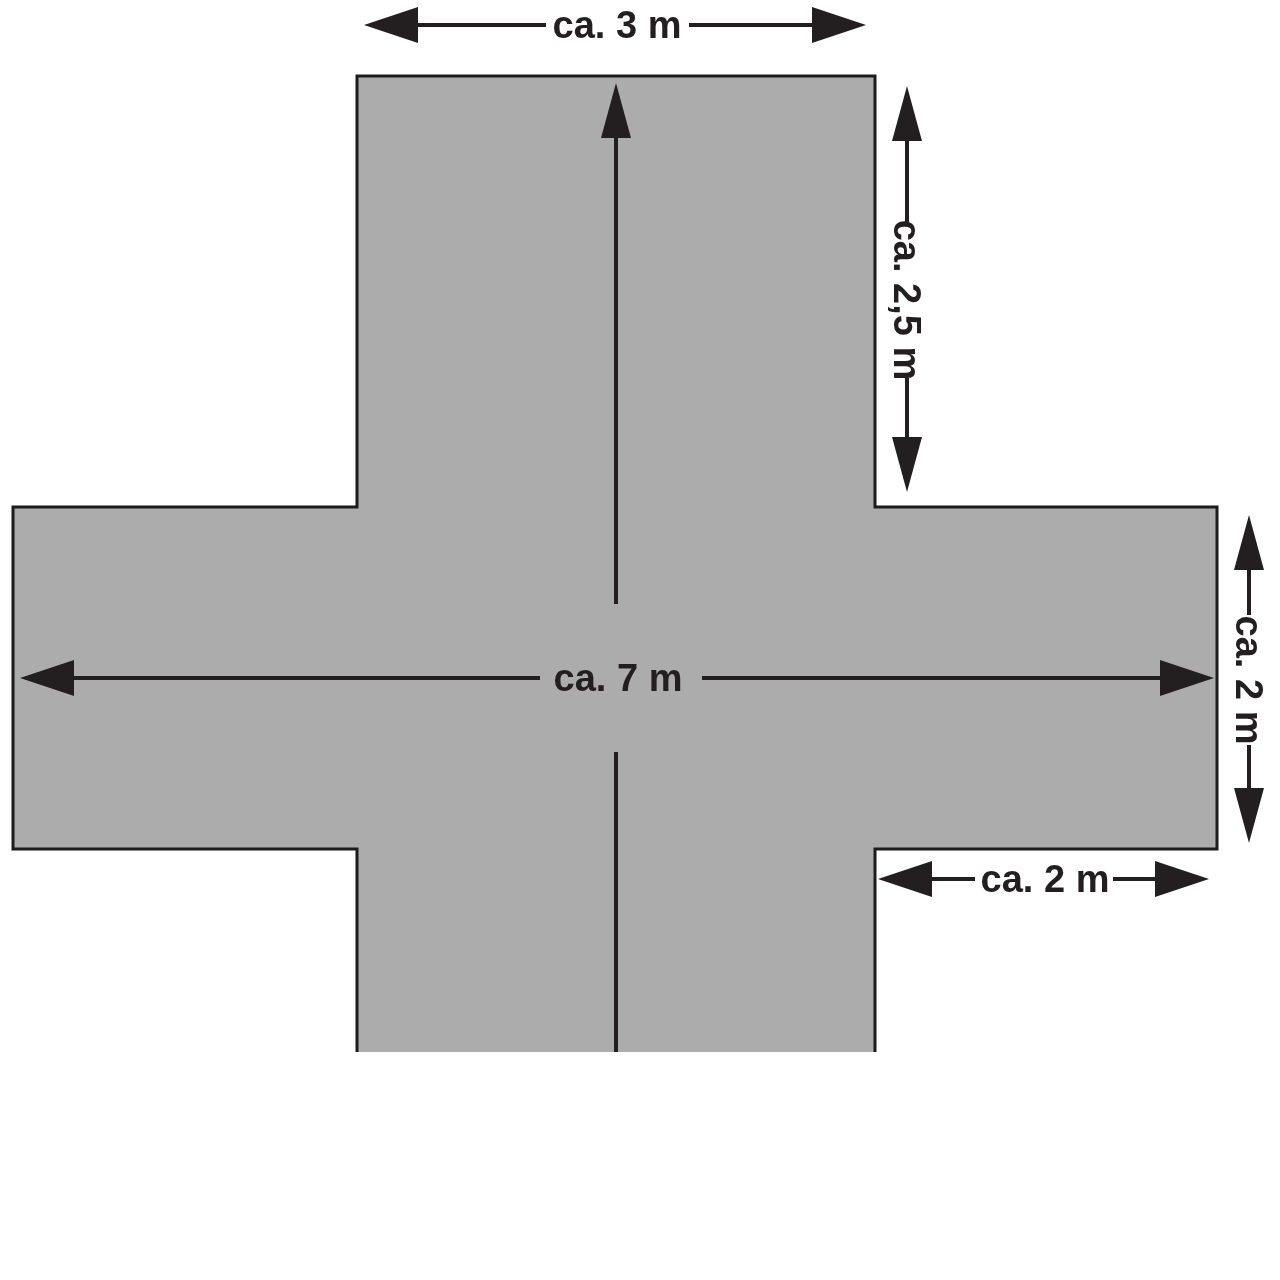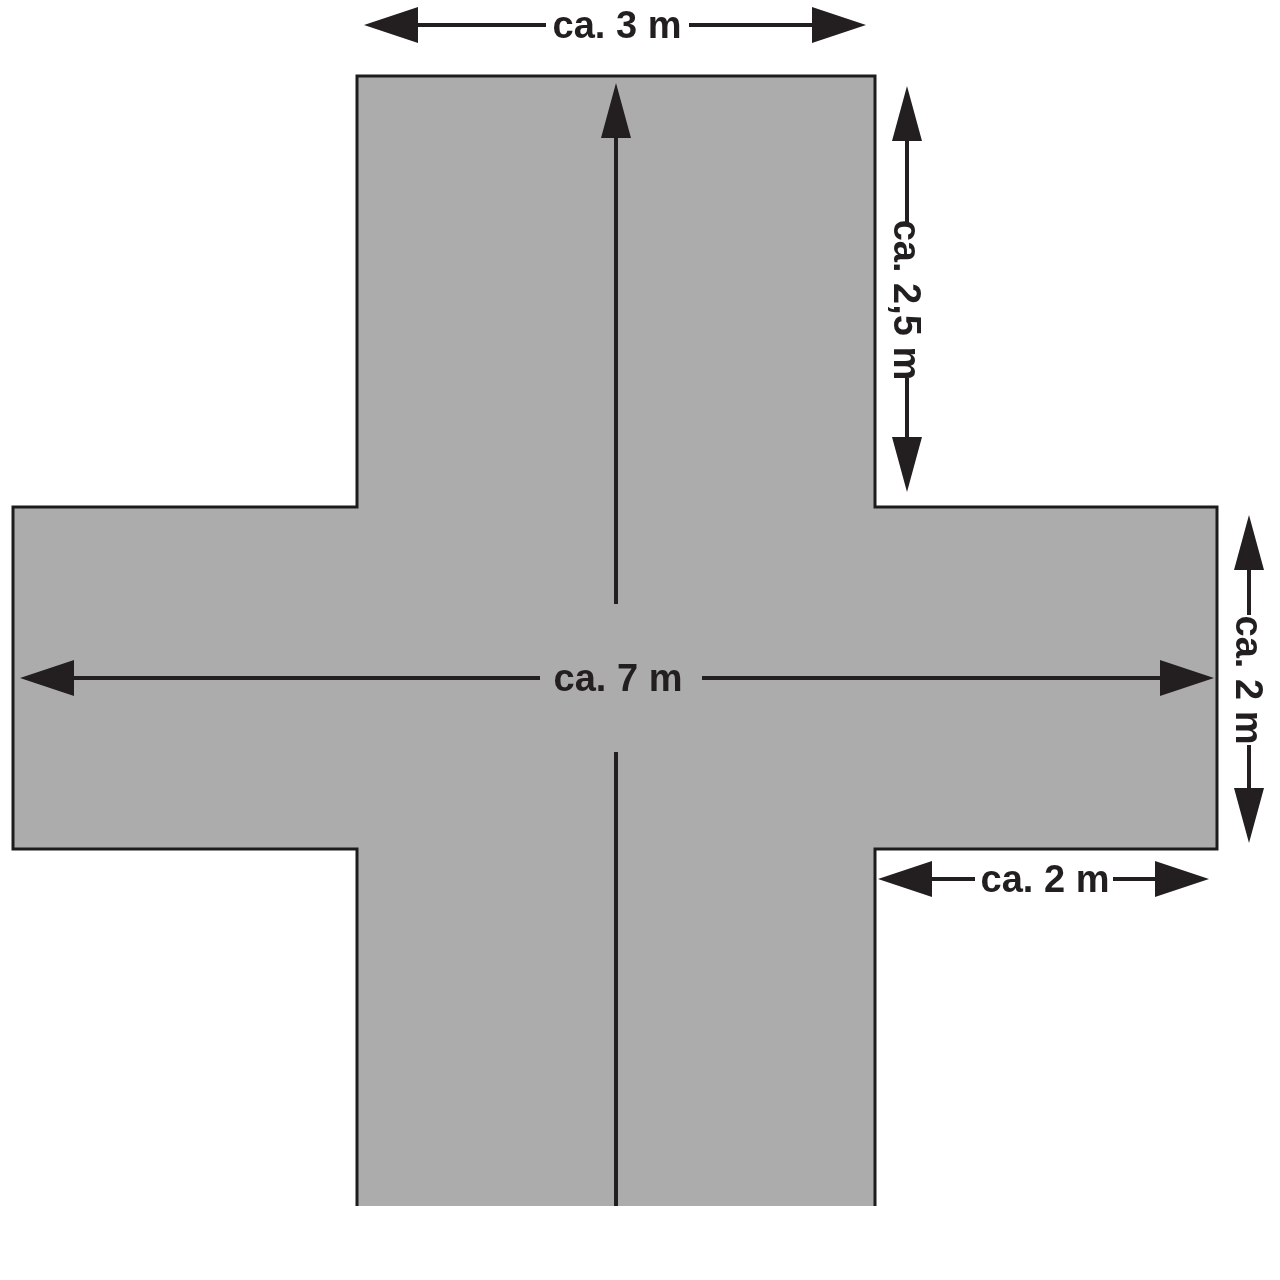--- a/index.html
+++ b/index.html
@@ -3,21 +3,21 @@
 <meta charset="utf-8">
 <style>
   html, body {
     margin: 0;
     padding: 0;
     background: #ffffff;
   }
   .canvas {
     position: relative;
     width: 1280px;
-    height: 1206px;
+    height: 1052px;
     background: #ffffff;
     overflow: hidden;
   }
   svg { display: block; }
   .dim-line {
     stroke: #231f20;
     stroke-width: 4;
     fill: none;
   }
   .dim-head {

